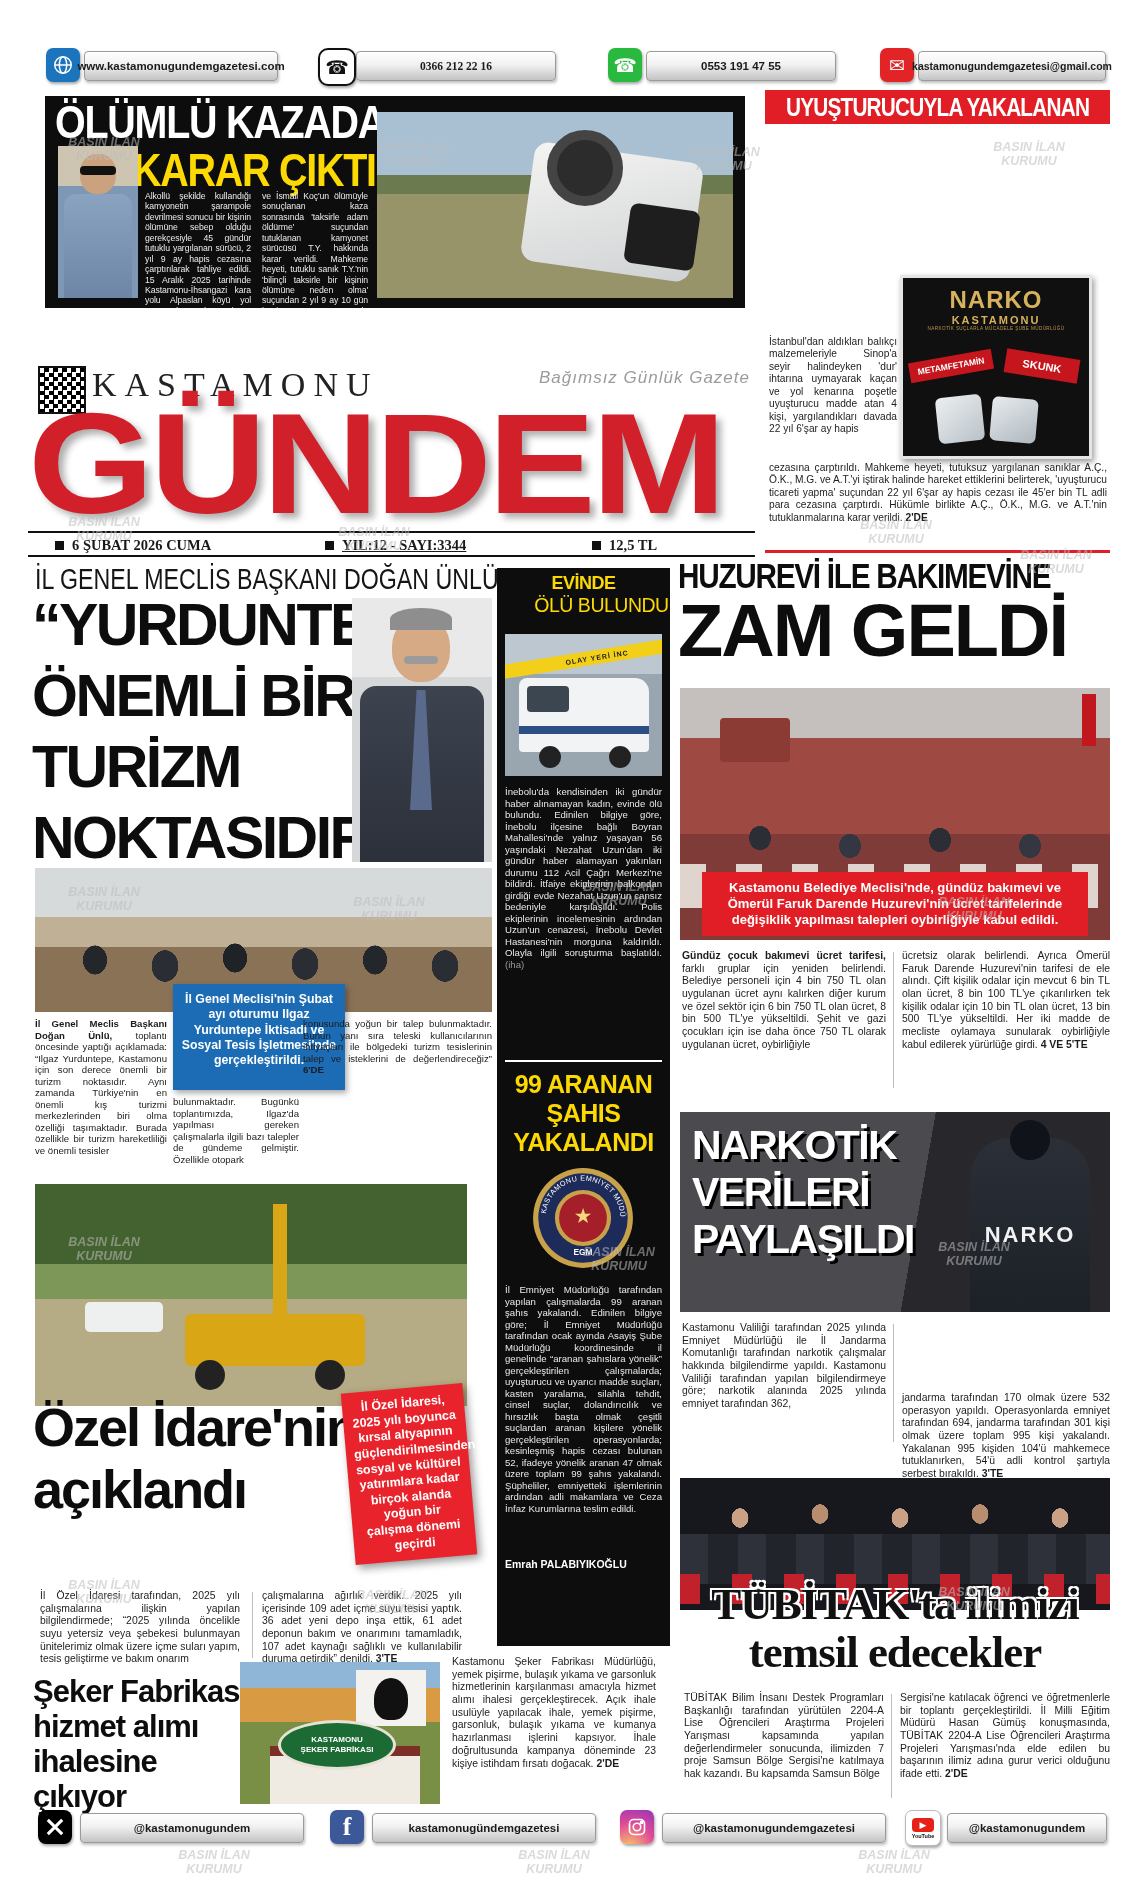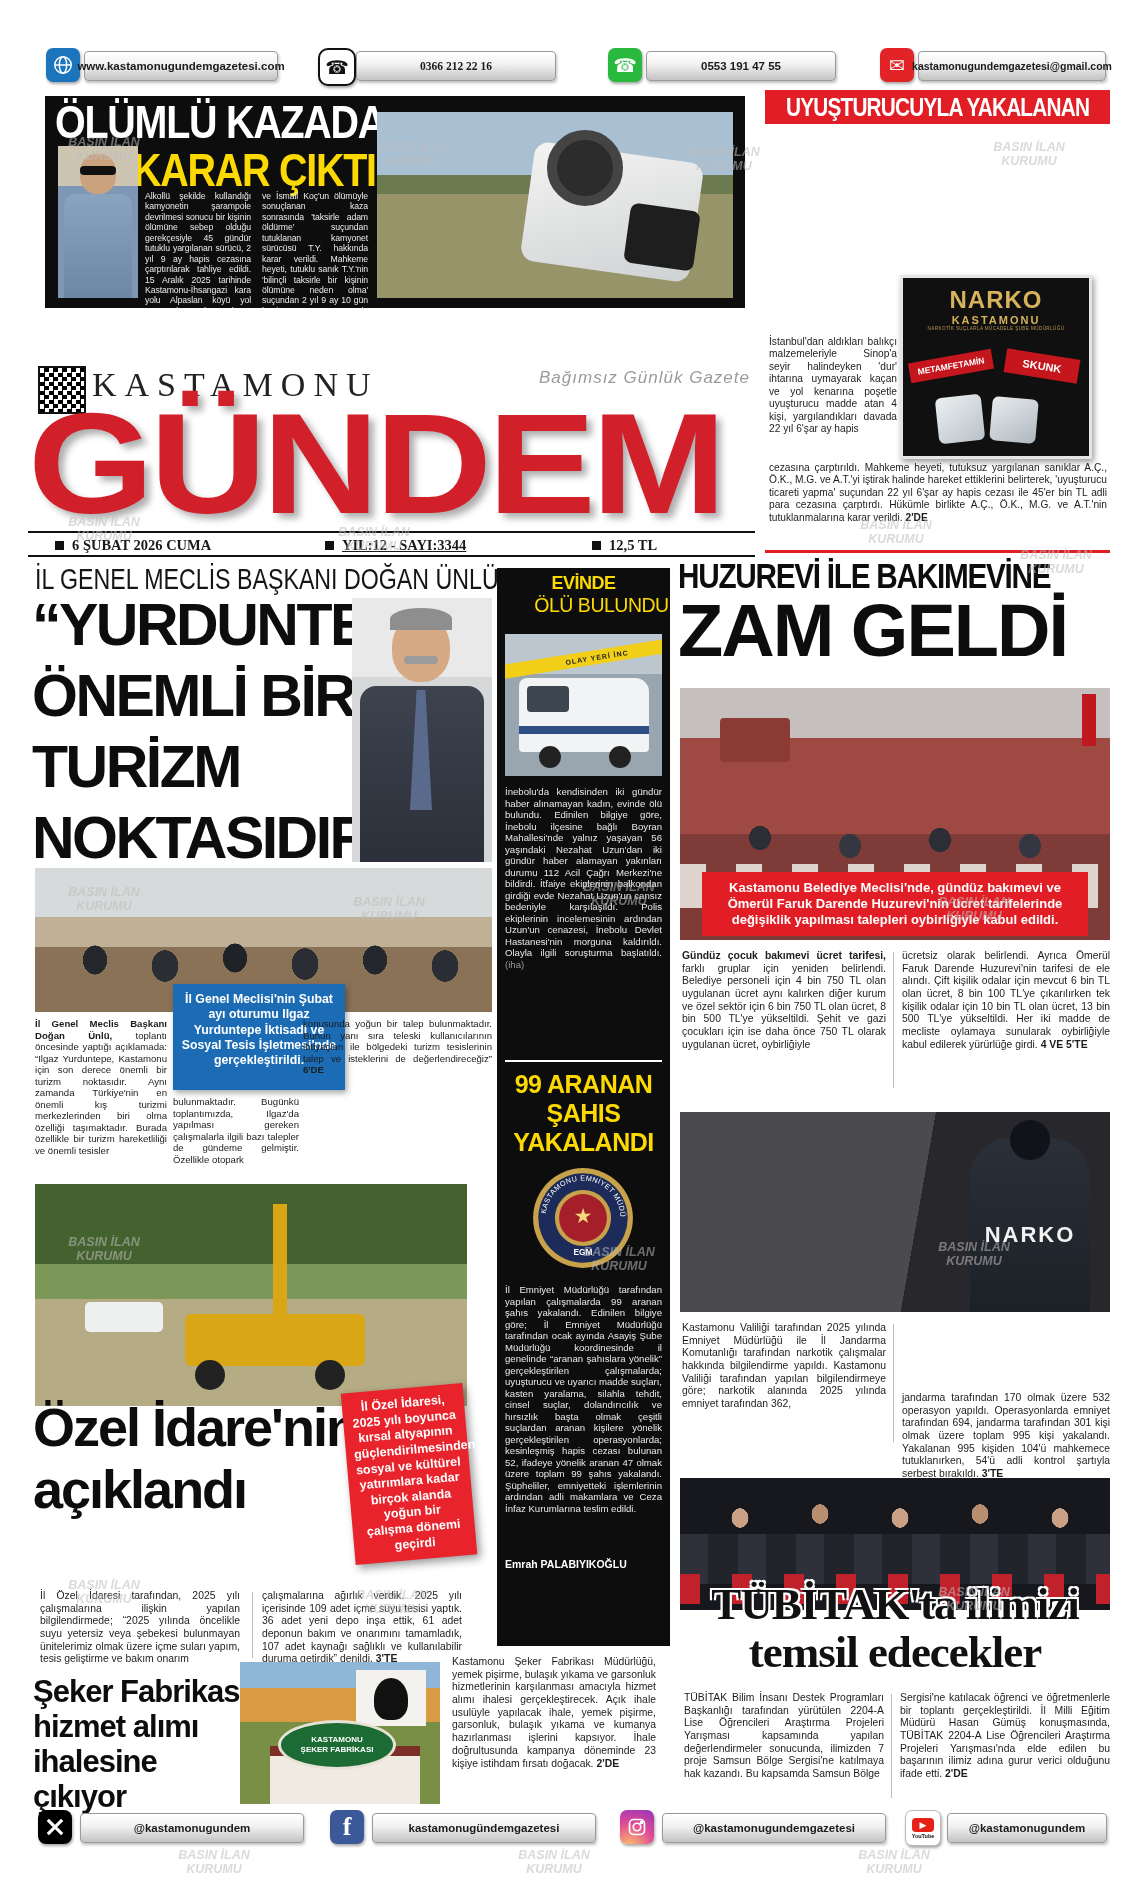--- a/index.html
+++ b/index.html
@@ -221,20 +221,25 @@
   </div>
   <p class="bt" style="position:absolute;left:682px;top:950px;width:204px;"><b>Gündüz çocuk bakımevi ücret tarifesi,</b><span> farklı gruplar için yeniden belirlendi. Belediye personeli için 4 bin 750 TL olan uygulanan ücret aynı kalırken diğer kurum ve özel sektör için 6 bin 750 TL olan ücret, 8 bin 500 TL'ye yükseltildi. Şehit ve gazi çocukları için ise daha önce 750 TL olarak uygulanan ücret, oybirliğiyle</span></p>
   <div class="vrule" style="left:893px;top:952px;height:136px;"></div>
   <p class="bt" style="position:absolute;left:902px;top:950px;width:208px;"><span>ücretsiz olarak belirlendi. Ayrıca Ömerül Faruk Darende Huzurevi'nin tarifesi de ele alındı. Çift kişilik odalar için mevcut 6 bin TL olan ücret, 8 bin 100 TL'ye çıkarılırken tek kişilik odalar için 10 bin TL olan ücret, 13 bin 500 TL'ye yükseltildi. Her iki madde de mecliste oylamaya sunularak oybirliğiyle kabul edilerek yürürlüğe girdi.</span> <b>4 VE 5'TE</b></p>
 
   <div class="photo" style="left:680px;top:1112px;width:430px;height:200px;background:linear-gradient(100deg,#4b4b4f 0 55%,#28282c 55% 100%);">
     <div class="abs" style="left:290px;top:26px;width:120px;height:174px;background:linear-gradient(180deg,#2b3038,#1c2027);border-radius:40px 40px 0 0;">
       <div class="abs" style="left:40px;top:-18px;width:40px;height:40px;background:#10131a;border-radius:50%;"></div>
       <div style="margin-top:84px;text-align:center;color:#f2f2f2;font-weight:bold;font-size:22px;letter-spacing:2px;">NARKO</div>
     </div>
+    <div class="abs hl" style="left:12px;top:10px;font-size:41px;line-height:47px;color:#fff;text-shadow:3px 3px 0 #000;">
+      <div>NARKOTİK</div>
+      <div>VERİLERİ</div>
+      <div>PAYLAŞILDI</div>
+    </div>
   </div>
   <p class="bt" style="position:absolute;left:682px;top:1322px;width:204px;">Kastamonu Valiliği tarafından 2025 yılında Emniyet Müdürlüğü ile İl Jandarma Komutanlığı tarafından narkotik çalışmalar hakkında bilgilendirme yapıldı. Kastamonu Valiliği tarafından yapılan bilgilendirmeye göre; narkotik alanında 2025 yılında emniyet tarafından 362,</p>
   <div class="vrule" style="left:893px;top:1324px;height:118px;"></div>
   <p class="bt" style="position:absolute;left:902px;top:1392px;width:208px;"><span>jandarma tarafından 170 olmak üzere 532 operasyon yapıldı. Operasyonlarda emniyet tarafından 694, jandarma tarafından 301 kişi olmak üzere toplam 995 kişi yakalandı. Yakalanan 995 kişiden 104'ü mahkemece tutuklanırken, 54'ü adli kontrol şartıyla serbest bırakıldı.</span> <b>3'TE</b></p>
 
   <div class="photo" style="left:680px;top:1478px;width:430px;height:132px;background:
       radial-gradient(14px 16px at 60px 40px,#caa184 60%,transparent 61%),
       radial-gradient(14px 16px at 140px 36px,#b98e6e 60%,transparent 61%),
       radial-gradient(14px 16px at 220px 40px,#caa184 60%,transparent 61%),
       radial-gradient(14px 16px at 300px 36px,#b98e6e 60%,transparent 61%),

